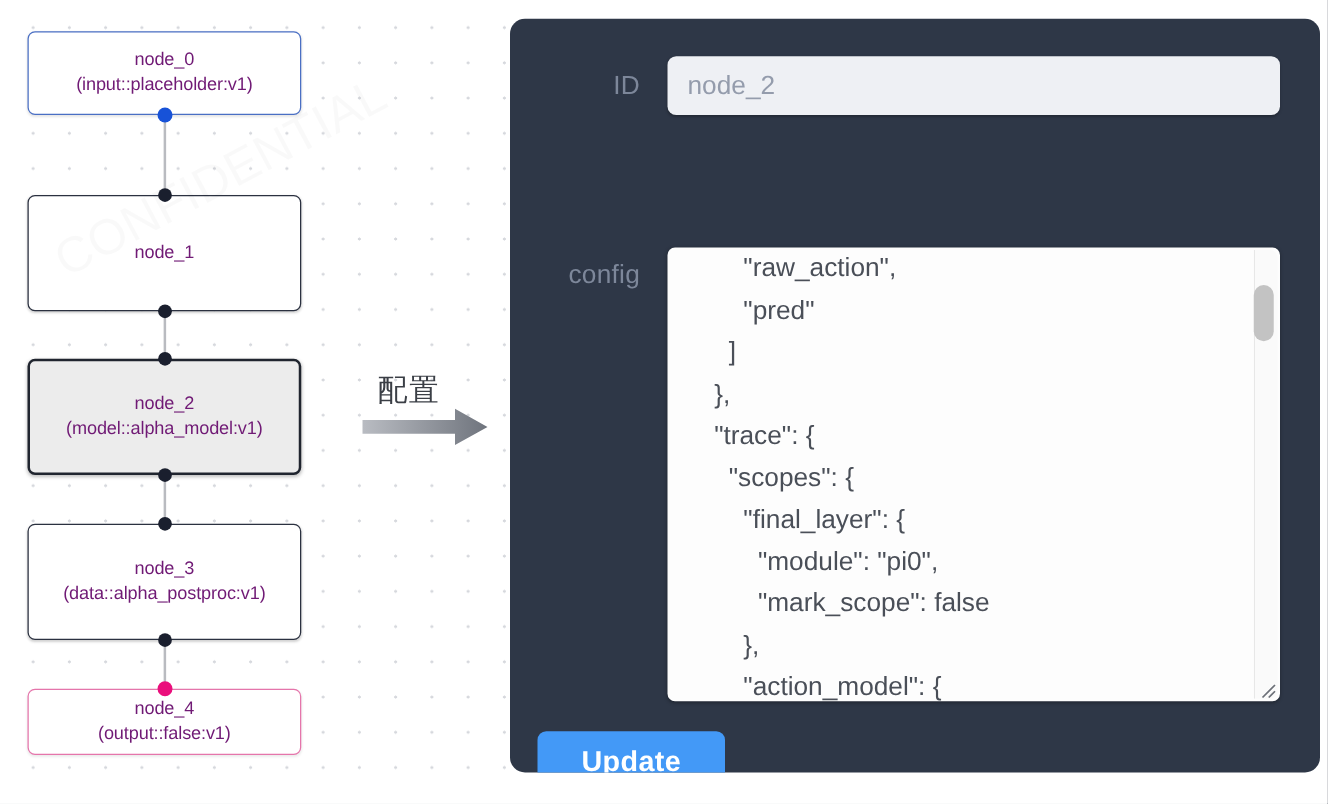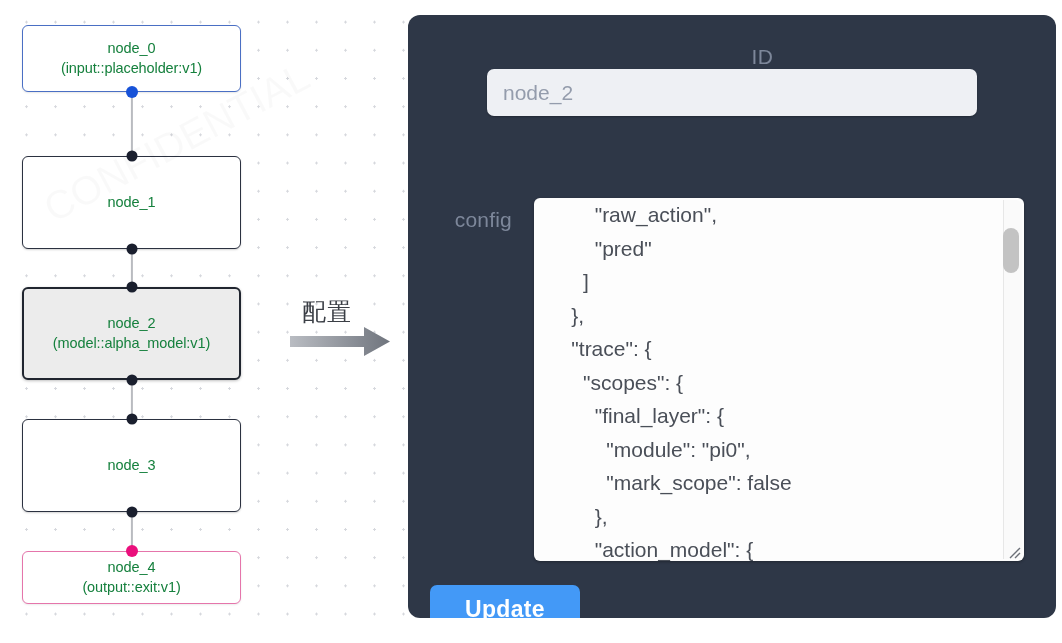--- a/index.html
+++ b/index.html
@@ -36,21 +36,21 @@
   
   .node {
     position: absolute;
     box-sizing: border-box;
     border-radius: 6px;
     background: #ffffff;
     display: flex;
     align-items: center;
     justify-content: center;
     text-align: center;
-    color: #15803d;
+    color: #701a75;
     font-size: 14.5px;
     line-height: 19.5px;
     letter-spacing: -0.1px;
     padding: 2px 6px;
   }
   .node .label { display: block; }
   .node.default {
     border: 1.6px solid #2b3140;
     box-shadow: 0 1px 2px rgba(0,0,0,0.18);
   }
@@ -137,21 +137,21 @@
     background: #eef0f4;
     border: none;
     border-radius: 7px;
     color: #949cac;
     font-size: 21px;
     font-family: "Liberation Sans", sans-serif;
     padding: 0 16px;
     outline: none;
     box-shadow: 0 1px 2px rgba(0,0,0,0.25);
   }
-  #row-id { top: 30px; flex-direction: column; }
+  #row-id { top: 30px; }
   #row-id .text-input { width: 490px; height: 47px; }
   #row-type { top: 106px; }
   #row-type .text-input { width: 490px; height: 47px; }
 
   #row-config {
     top: 183px;
     align-items: center;
   }
   #config-textarea-wrap {
     position: relative;
@@ -253,26 +253,27 @@
       </div>
       <div class="node selected" style="left: 22px; top: 287px; width: 219px; height: 93px;">
         <div>
           <span class="label">node_2</span>
           <span class="label">(model::alpha_model:v1)</span>
         </div>
       </div>
       <div class="node default" style="left: 22px; top: 419px; width: 219px; height: 93px;">
         <div>
           <span class="label">node_3</span>
+          <span class="label">(data::alpha_postproc:v1)</span>
         </div>
       </div>
       <div class="node output" style="left: 22px; top: 551px; width: 219px; height: 53px;">
         <div>
           <span class="label">node_4</span>
-          <span class="label">(output::exit:v1)</span>
+          <span class="label">(output::false:v1)</span>
         </div>
       </div>
       <div class="handle blue" style="left: 131.5px; top: 92px;"></div>
       <div class="handle " style="left: 131.5px; top: 156px;"></div>
       <div class="handle " style="left: 131.5px; top: 249px;"></div>
       <div class="handle " style="left: 131.5px; top: 287px;"></div>
       <div class="handle " style="left: 131.5px; top: 380px;"></div>
       <div class="handle " style="left: 131.5px; top: 419px;"></div>
       <div class="handle " style="left: 131.5px; top: 512px;"></div>
       <div class="handle pink" style="left: 131.5px; top: 551px;"></div>

